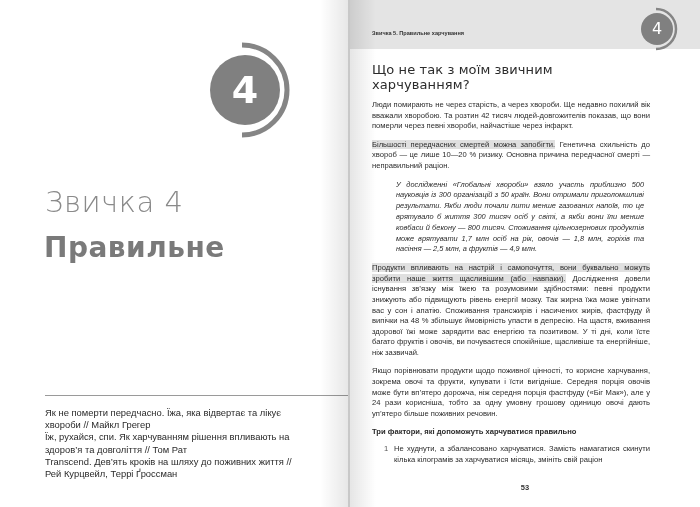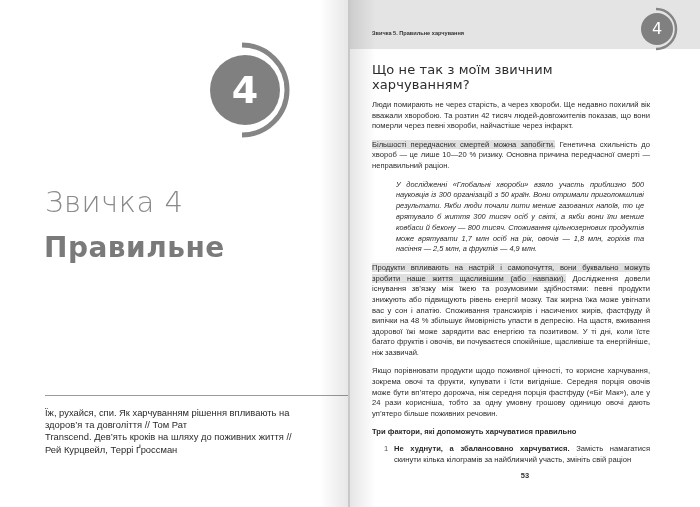--- a/index.html
+++ b/index.html
@@ -27,42 +27,43 @@
     .badge-small .num { position:absolute; left:0; top:0; width:38px; height:44px; line-height:44px; text-align:center; color:#fff; font-family:"DejaVu Sans", sans-serif; font-size:16px; }
 
     .content { position:absolute; left:22px; top:62px; width:278px; font-family:"Liberation Sans", sans-serif; color:#2a2a2a; }
     .h2 { font-family:"DejaVu Sans", sans-serif; font-size:13px; color:#2b2b2b; margin:0 0 8px 0; letter-spacing:0.1px; }
     .p { font-size:7.6px; line-height:10.6px; margin:0 0 8px 0; text-align:justify; }
     .hl { background:#e0e0e0; }
     .quote { font-size:7.4px; line-height:10.8px; font-style:italic; margin:0 0 8px 24px; width:248px; text-align:justify; }
     .h3 { font-size:7.6px; font-weight:bold; margin:0 0 8px 0; }
     .li { display:flex; font-size:7.6px; line-height:10.6px; margin:0 0 0 12px; text-align:justify; }
     .li .n { width:10px; flex:none; color:#555; }
-    .li b { font-weight:bold; }
-    .page-num { position:absolute; left:0; width:350px; top:471px; text-align:center; font-family:"Liberation Sans", sans-serif; font-size:7.5px; font-weight:bold; color:#333; }
+    .li b { font-weight:normal; }
+    .page-num { position:absolute; left:0; width:350px; top:483px; text-align:center; font-family:"Liberation Sans", sans-serif; font-size:7.5px; font-weight:bold; color:#333; }
   </style>
 </head>
 <body>
 
 <div class="page-left">
   <div class="badge-big">
     <svg width="90" height="100" viewBox="0 0 90 100">
       <circle cx="40" cy="50" r="35" fill="#808080"></circle>
       <path d="M 37 5 A 45 45 0 0 1 37 95" fill="none" stroke="#858585" stroke-width="5"></path>
     </svg>
     <div class="num">4</div>
   </div>
 
   <div class="habit-label">Звичка 4</div>
   <div class="habit-title">
     <div>Правильне</div>
   </div>
 
   <div class="rule-left"></div>
   <div class="refs">
+    <div>Як не померти передчасно. Їжа, яка відвертає та лікує хвороби // Майкл Грегер</div>
     <div>Їж, рухайся, спи. Як харчуванням рішення впливають на здоров’я та довголіття // Том Рат</div>
     <div>Transcend. Дев’ять кроків на шляху до поживних життя // Рей Курцвейл, Террі Ґроссман</div>
   </div>
 </div>
 
 <div class="spine"></div>
 
 <div class="page-right">
   <div class="header-band">
     <div class="running-head">Звичка 5. Правильне харчування</div>
@@ -78,18 +79,18 @@
   <div class="content">
     <div class="h2">Що не так з моїм звичним харчуванням?</div>
     <p class="p">Люди помирають не через старість, а через хвороби. Ще недавно похилий вік вважали хворобою. Та розтин 42 тисяч людей-довгожителів показав, що вони померли через певні хвороби, найчастіше через інфаркт.</p>
     <p class="p"><span class="hl">Більшості передчасних смертей можна запобігти.</span><span> Генетична схильність до хвороб — це лише 10—20 % ризику. Основна причина передчасної смерті — неправильний раціон.</span></p>
     <p class="quote">У дослідженні «Глобальні хвороби» взяло участь приблизно 500 науковців із 300 організацій з 50 країн. Вони отримали приголомшливі результати. Якби люди почали пити менше газованих напоїв, то це врятувало б життя 300 тисяч осіб у світі, а якби вони їли менше ковбаси й бекону — 800 тисяч. Споживання цільнозернових продуктів може врятувати 1,7 млн осіб на рік, овочів — 1,8 млн, горіхів та насіння — 2,5 млн, а фруктів — 4,9 млн.</p>
     <p class="p"><span class="hl">Продукти впливають на настрій і самопочуття, вони буквально можуть зробити наше життя щасливішим (або навпаки).</span><span> Дослідження довели існування зв’язку між їжею та розумовими здібностями: певні продукти знижують або підвищують рівень енергії мозку. Так жирна їжа може увігнати вас у сон і апатію. Споживання трансжирів і насичених жирів, фастфуду й випічки на 48 % збільшує ймовірність упасти в депресію. На щастя, вживання здорової їжі може зарядити вас енергією та позитивом. У ті дні, коли їсте багато фруктів і овочів, ви почуваєтеся спокійніше, щасливіше та енергійніше, ніж зазвичай.</span></p>
     <p class="p">Якщо порівнювати продукти щодо поживної цінності, то корисне харчування, зокрема овочі та фрукти, купувати і їсти вигідніше. Середня порція овочів може бути вп’ятеро дорожча, ніж середня порція фастфуду («Біг Мак»), але у 24 рази корисніша, тобто за одну умовну грошову одиницю овочі дають уп’ятеро більше поживних речовин.</p>
     <div class="h3">Три фактори, які допоможуть харчуватися правильно</div>
     <div class="li">
       <span class="n">1</span>
-      <span><b>Не худнути, а збалансовано харчуватися.</b><span> Замість намагатися скинути кілька кілограмів за найближчий участь, змініть свій раціон</span></span>
+      <span><b>Не худнути, а збалансовано харчуватися.</b><span> Замість намагатися скинути кілька кілограмів за харчуватися місяць, змініть свій раціон</span></span>
     </div>
   </div>
 
   <div class="page-num">53</div>
 </div>
 
 </body></html>

